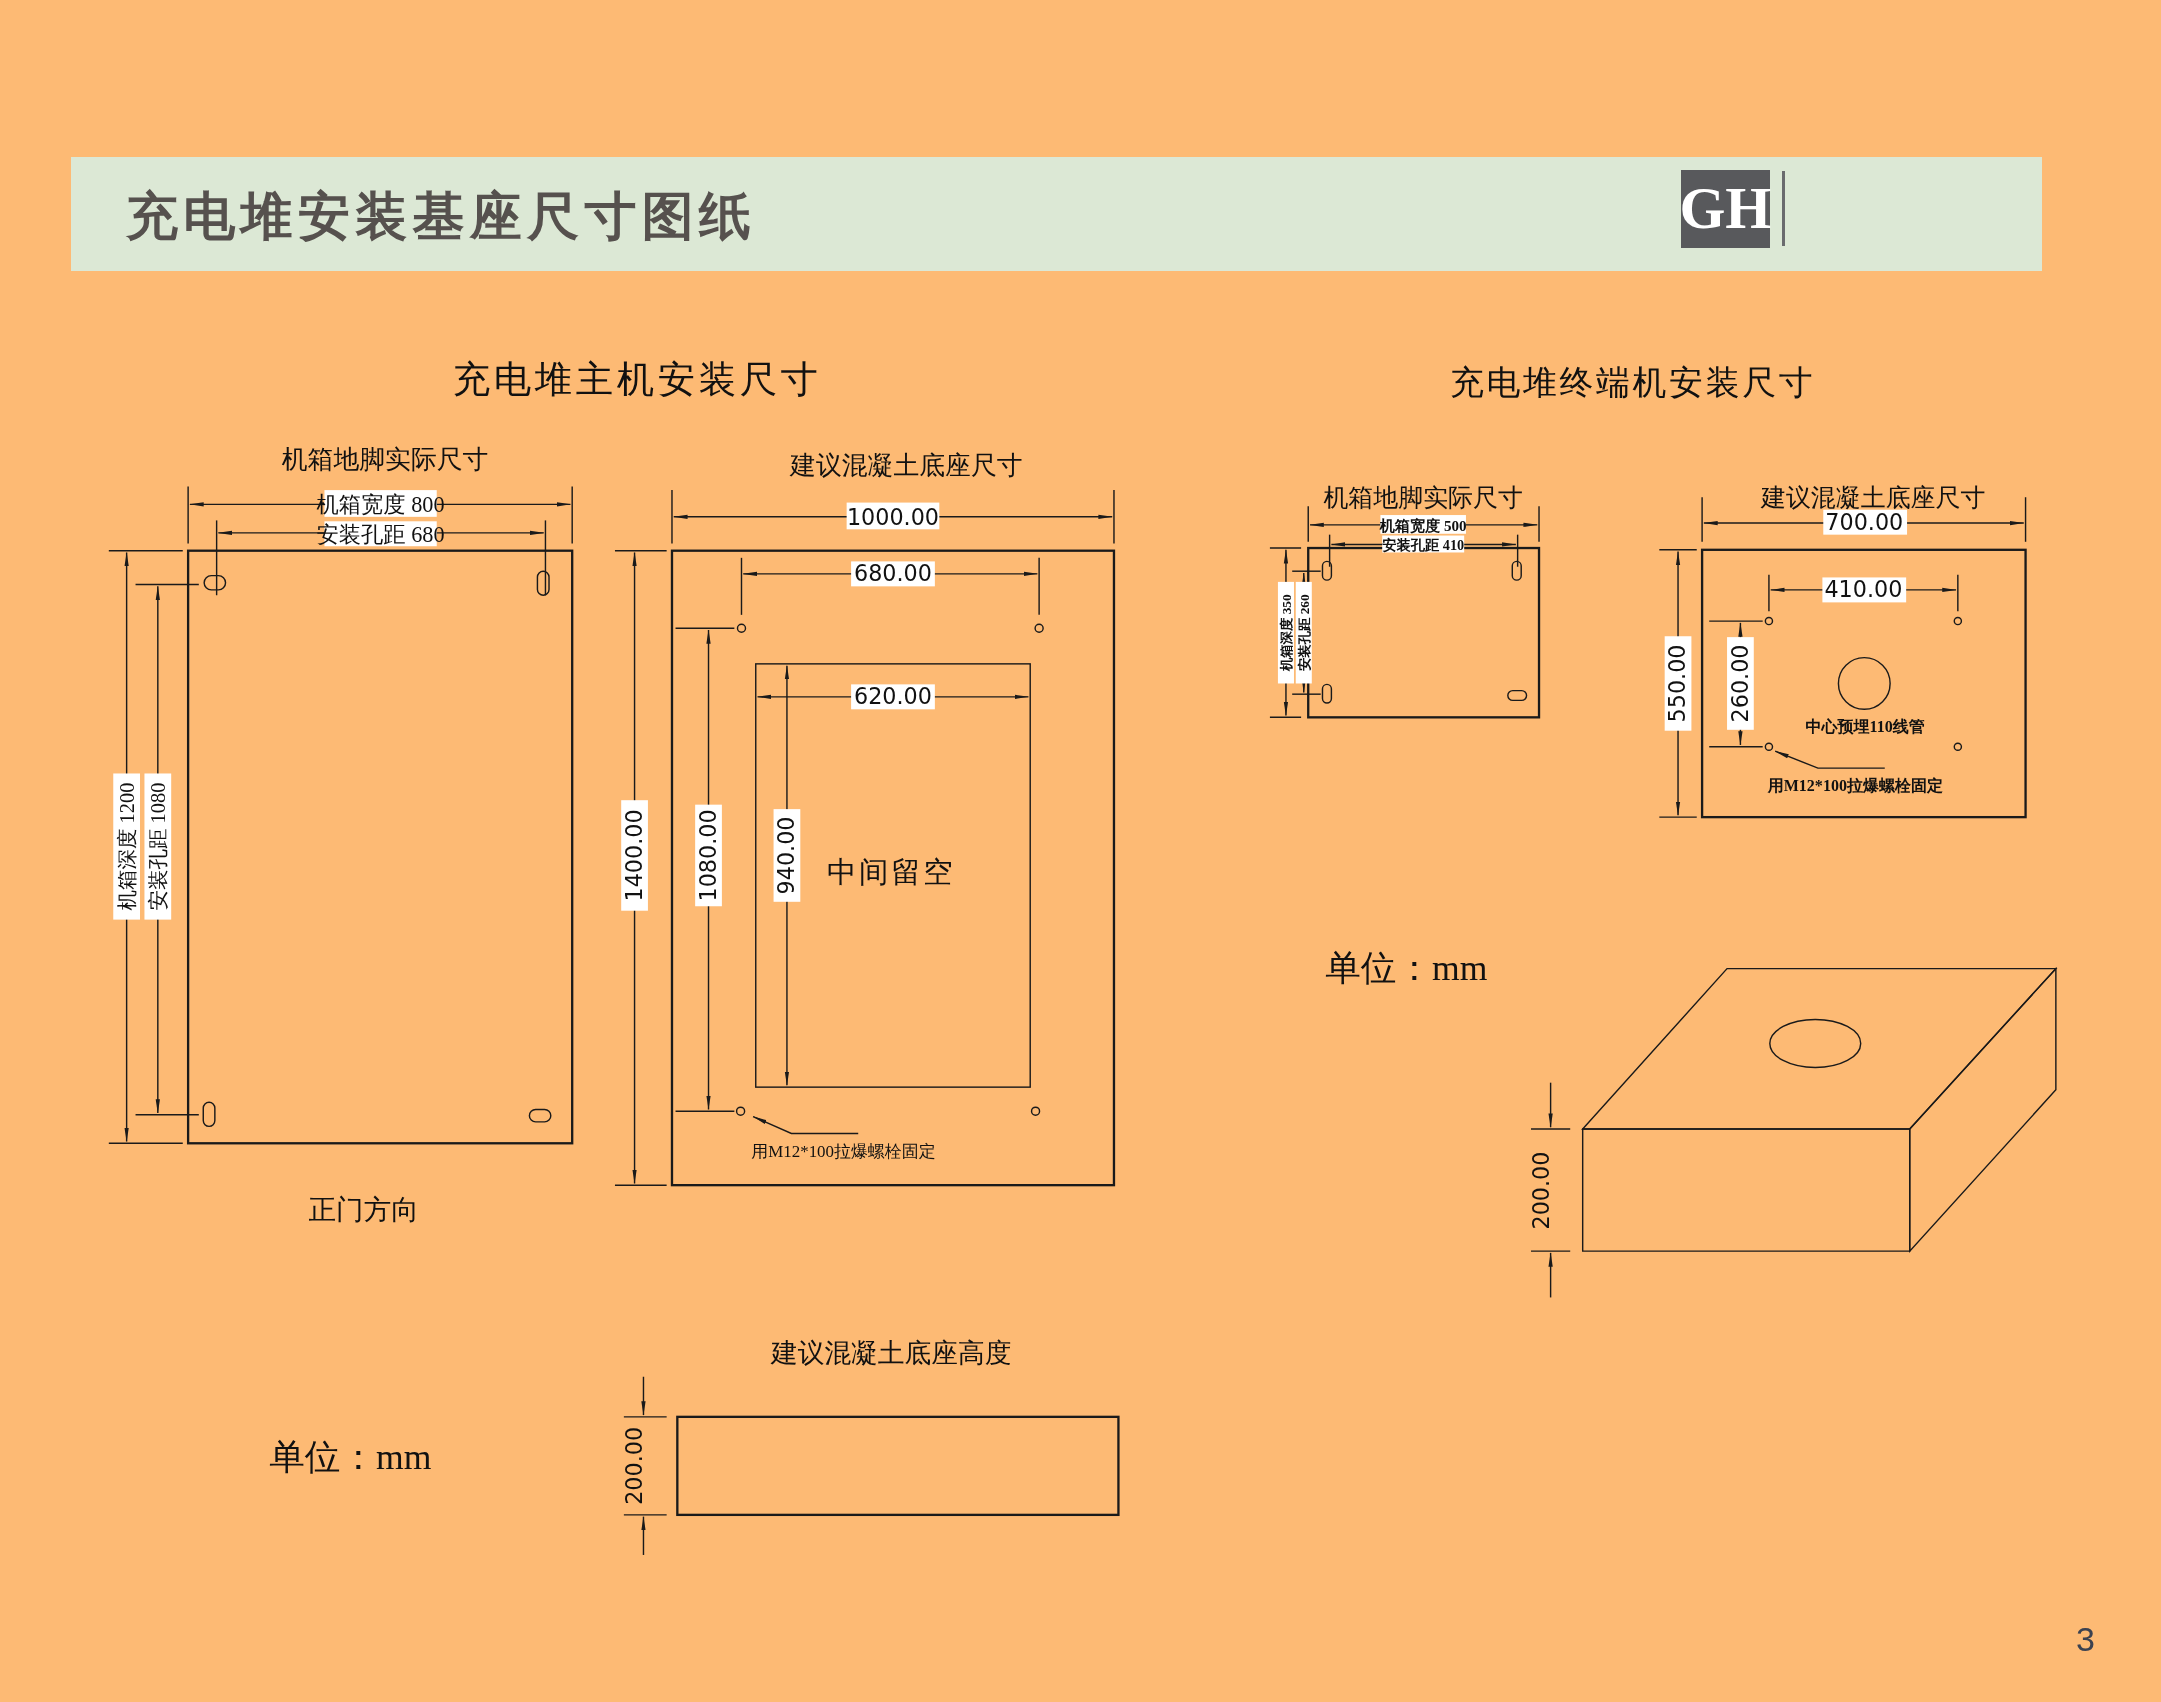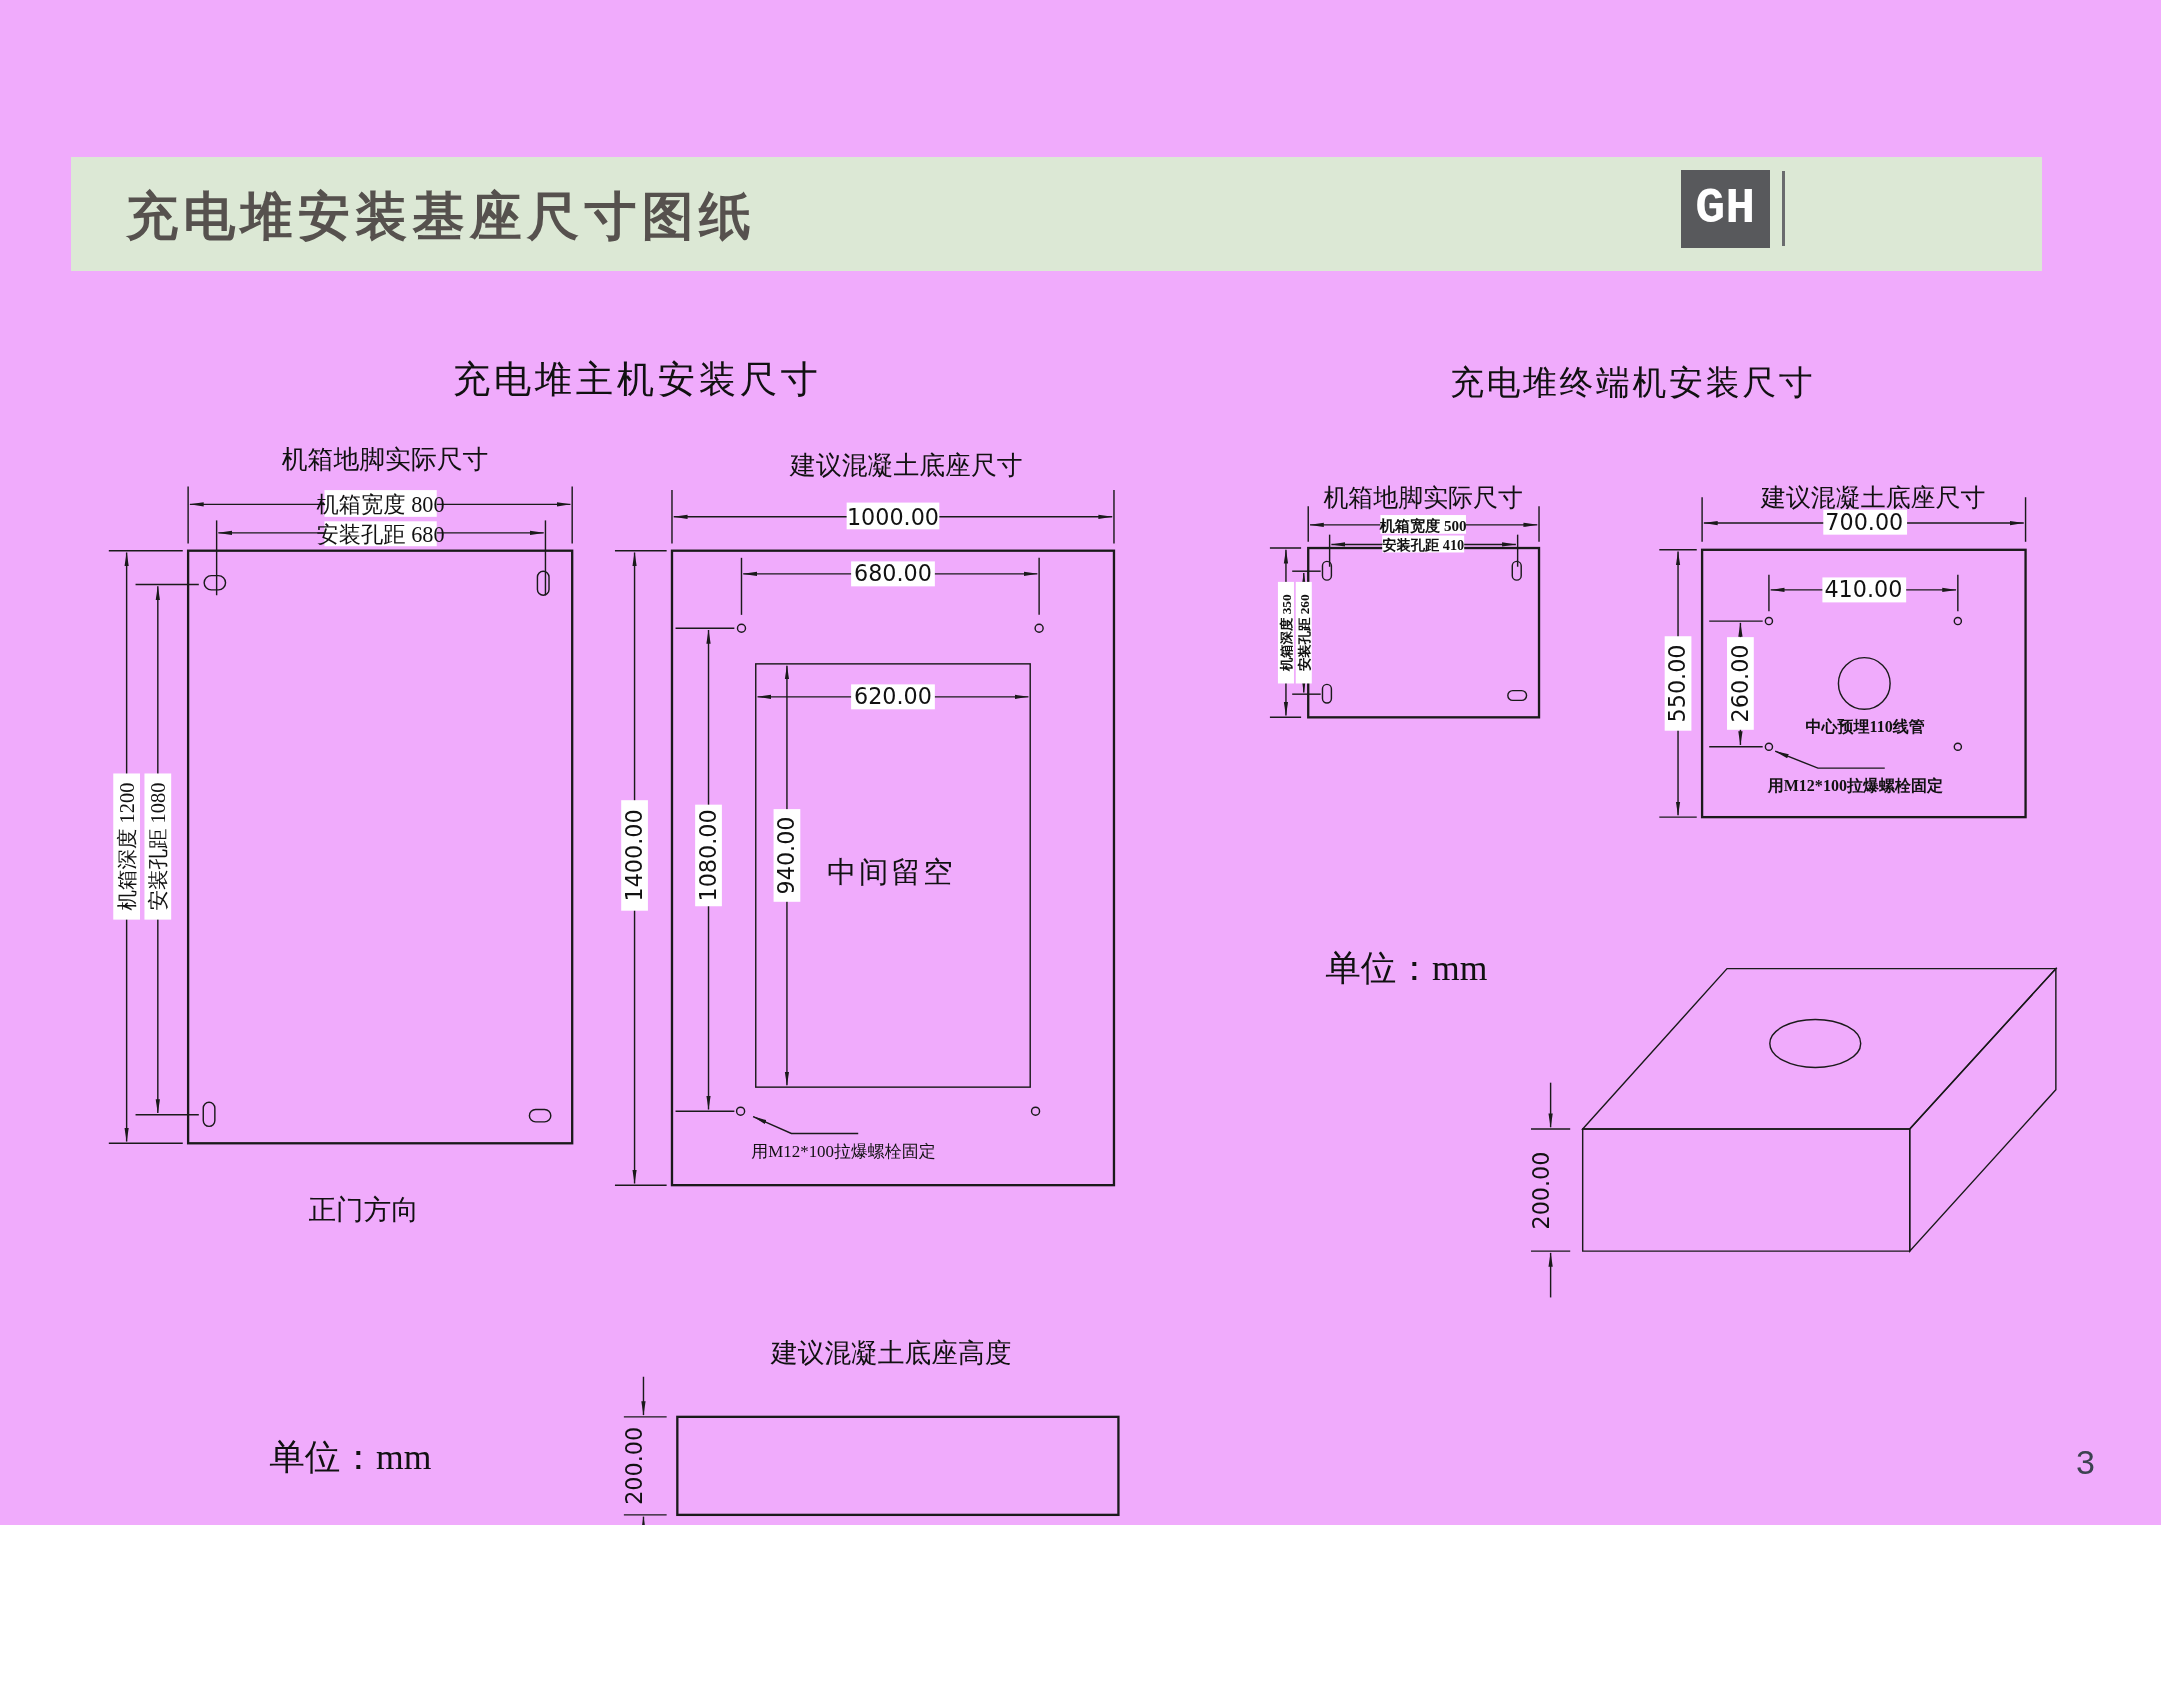--- a/index.html
+++ b/index.html
@@ -1,24 +1,24 @@
 <!DOCTYPE html>
 <html style="font-size:14.3px"><head>
 <meta charset="utf-8">
 <style>
   html,body{margin:0;padding:0;background:#ffffff;}
-  #canvas{position:relative;width:2162px;height:1525px;background:#f0abfc;overflow:hidden;
+  #canvas{position:relative;width:2162px;height:1702px;background:#fdba74;overflow:hidden;
           font-family:"Liberation Sans",sans-serif;}
   
   #header-band{position:absolute;left:71px;top:157px;width:1971px;height:114px;background:#dce8d5;}
   #header-title{position:absolute;left:55px;top:25px;font-family:"Liberation Sans",sans-serif;
                 font-weight:bold;font-size:52px;letter-spacing:5.3px;color:#56514e;}
   #logo{position:absolute;right:257px;top:12.5px;display:flex;align-items:center;}
   #logo-box{width:89px;height:78px;background:#58595c;color:#ffffff;display:flex;align-items:center;
-            justify-content:center;font-family:Liberation Mono, monospace;font-weight:bold;font-size:50px;}
+            justify-content:center;font-family:Liberation Serif, serif;font-weight:bold;font-size:59px;}
   #logo-divider{width:2.7px;height:75px;background:#6a6b6e;margin-left:12.5px;}
   #logo-text{margin-left:10.7px;color:#4c4d50;line-height:1;}
   #logo-cn{font-family:"Liberation Serif",serif;font-size:42px;letter-spacing:1.8px;}
   #logo-en{font-family:"Liberation Sans",sans-serif;font-size:25px;margin-top:3.6px;}
   #page-num{position:absolute;right:67px;bottom:43px;font-size:34px;color:#3c4250;}
   svg{position:absolute;left:0;top:0;}
   .ln{stroke:#1a1a1a;stroke-width:1.6;fill:none;}
   .ln2{stroke:#1a1a1a;stroke-width:2.6;fill:none;}
   .bg{fill:#ffffff;stroke:none;}
   text{fill:#111111;}

